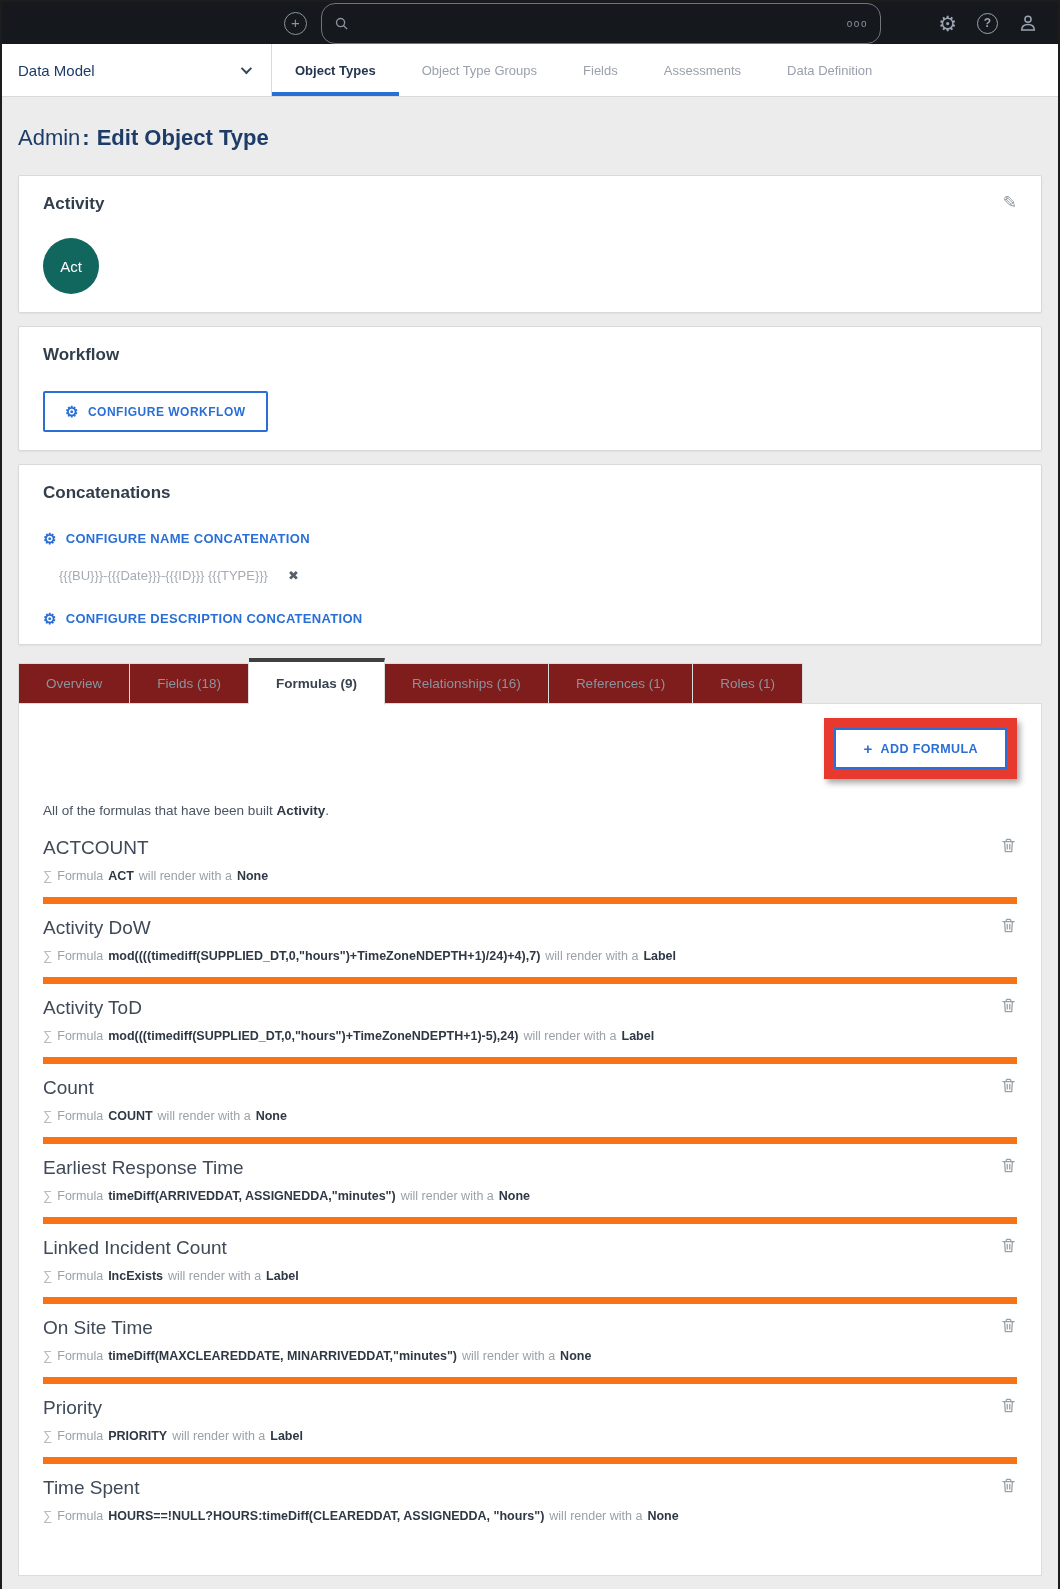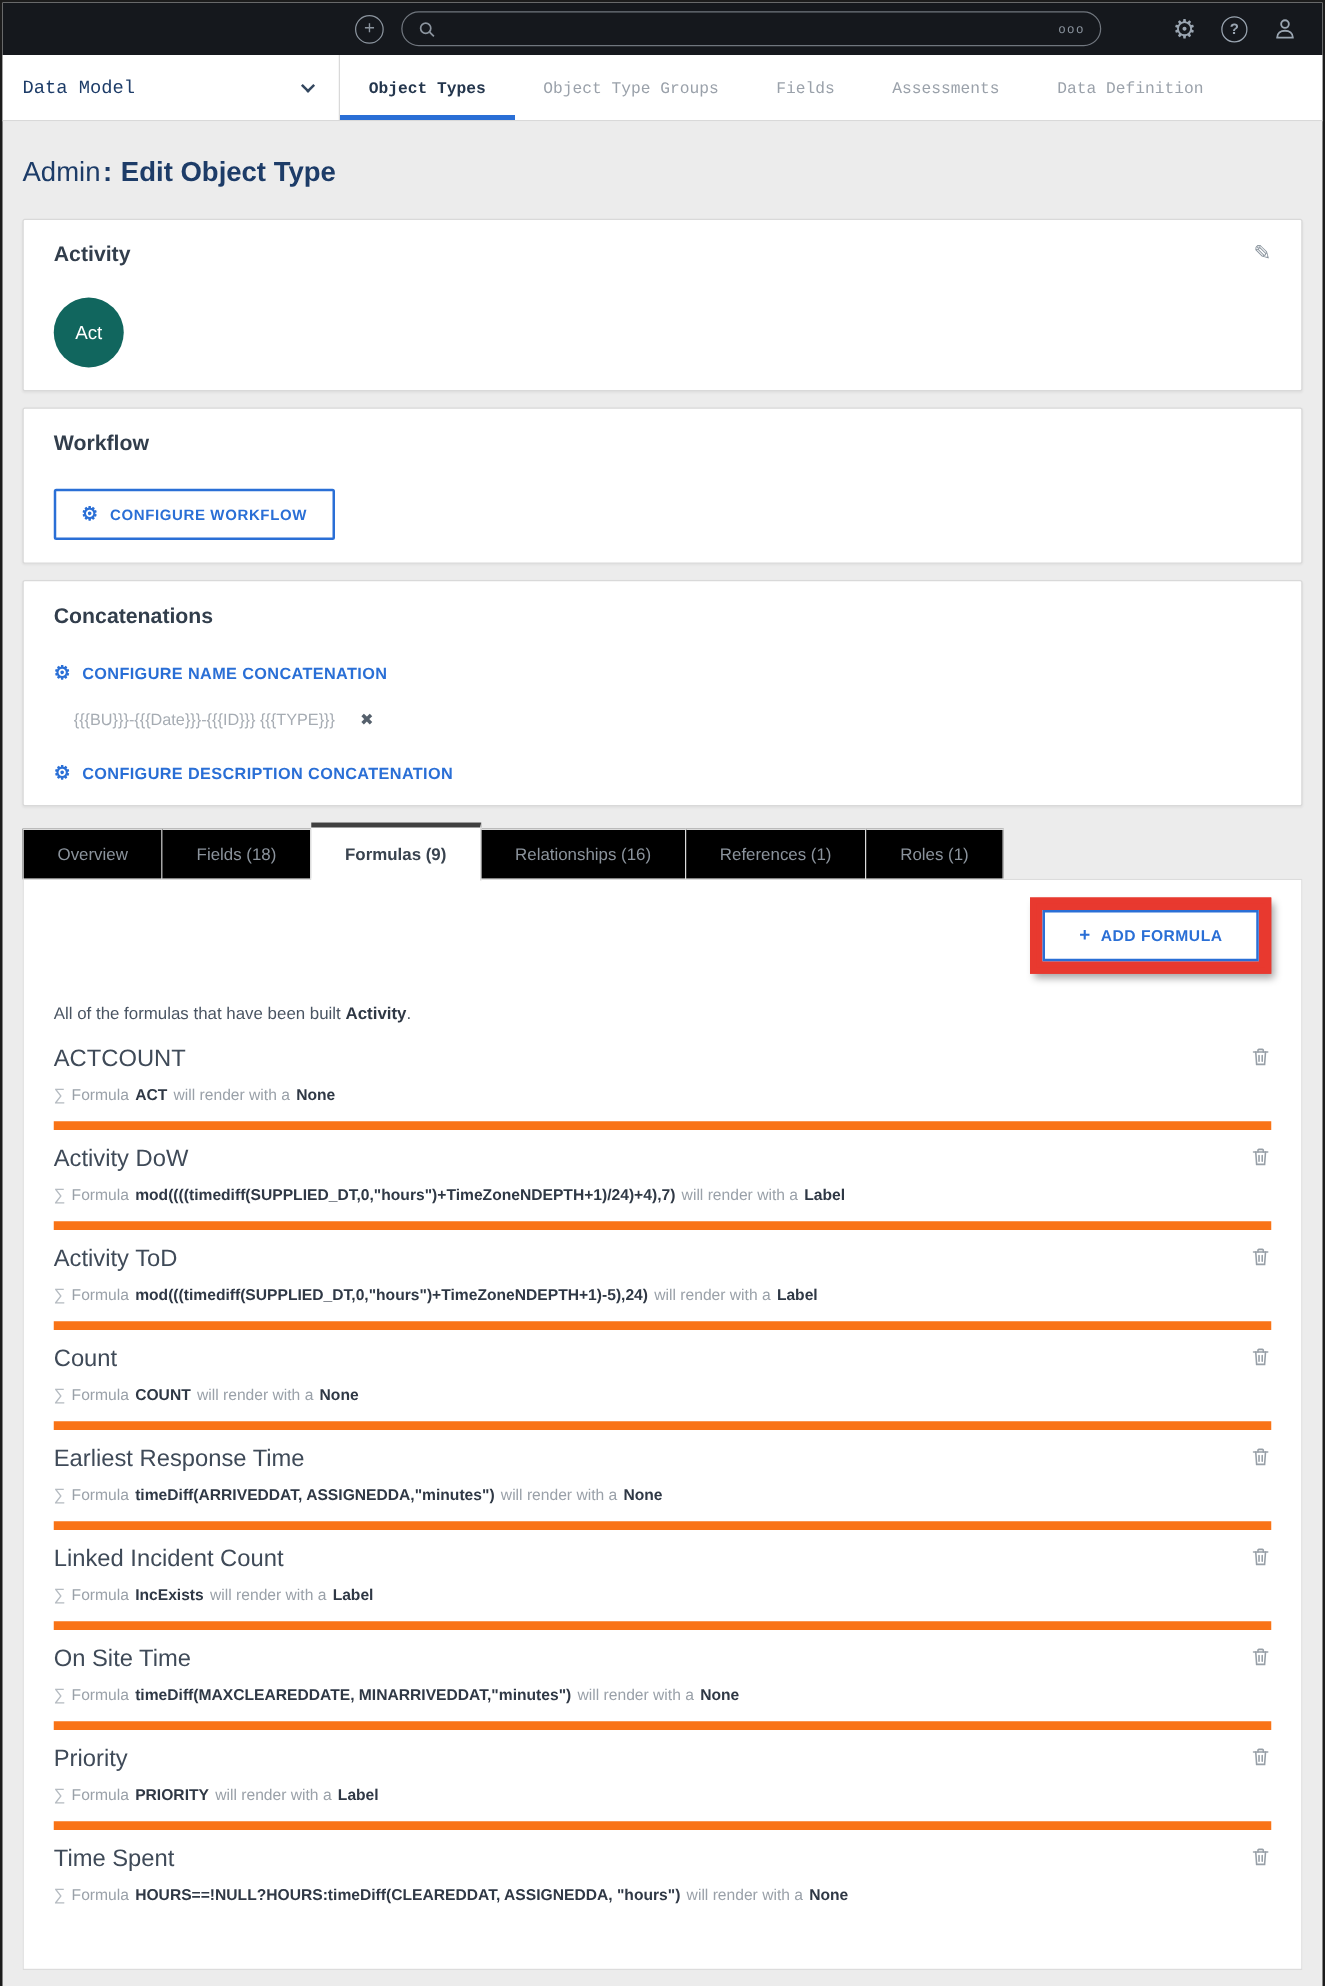--- a/index.html
+++ b/index.html
@@ -11,36 +11,36 @@
   }
   
   .topbar{ height:42px; background:#15181d; display:flex; align-items:center; padding:0 20px; }
   .topbar-spacer{ width:262px; flex:0 0 auto; }
   .icon-circle{
     width:23px; height:23px; border:1.5px solid #8b949e; border-radius:50%;
     color:#8b949e; font-size:15px; line-height:20px; text-align:center; flex:0 0 auto;
     display:inline-flex; align-items:center; justify-content:center; cursor:pointer;
   }
   .searchbar{
-    margin-left:14px; width:560px; height:28px; border:1px solid #70767e; border-radius:14px;
+    margin-left:14px; width:560px; height:41px; border:1px solid #70767e; border-radius:14px;
     display:flex; align-items:center; padding:0 12px; gap:8px;
   }
   .searchbar input{
     flex:1; background:transparent; border:none; outline:none; color:#cfd4da; font-size:13px;
     font-family:"Liberation Sans", sans-serif;
   }
   .search-ooo{ color:#8b949e; font-size:10px; letter-spacing:1.5px; cursor:pointer; }
   .topbar-right{ margin-left:auto; display:flex; align-items:center; gap:20px; }
   .gear-glyph{ color:#9aa5b1; font-size:21px; line-height:1; cursor:pointer; }
   .help-circle{
     width:21px; height:21px; border:1.5px solid #9aa5b1; border-radius:50%; color:#9aa5b1;
     font-size:12px; font-weight:bold; display:inline-flex; align-items:center; justify-content:center; cursor:pointer;
   }
   
-  .navbar{ height:53px; background:#ffffff; border-bottom:1px solid #d9d9d9; display:flex; align-items:stretch;font-family:Liberation Mono, monospace; }
+  .navbar{ height:53px; background:#ffffff; border-bottom:1px solid #d9d9d9; display:flex; align-items:stretch; }
   .app-select{
     width:270px; display:flex; align-items:center; justify-content:space-between;
     padding:0 22px 0 16px; color:#1d3c68; font-size:15px; cursor:pointer; border-right:1px solid #d9d9d9;
   }
   .chevron-down{
     width:8px; height:8px; border-right:2px solid #33475f; border-bottom:2px solid #33475f;
     transform:rotate(45deg) translateY(-2px);
   }
   .nav-items{ display:flex; align-items:stretch; }
   .nav-item{
@@ -72,21 +72,21 @@
     display:flex; align-items:center; gap:9px; color:#2a6fd6; font-size:13px; font-weight:bold;
     letter-spacing:.3px; margin-top:28px; cursor:pointer; text-decoration:none; width:max-content;
   }
   .concat-value-row{ margin:22px 0 4px 16px; display:flex; align-items:center; }
   .concat-value{ color:#a6acb3; font-size:13px; }
   .concat-x{ margin-left:20px; color:#55606c; font-size:13px; cursor:pointer; background:none; border:none; line-height:1; }
   .concat-card{ }
   
   .detail-tabs{ display:flex; align-items:flex-end; margin-top:4px; }
   .dtab{
-    height:41px; display:flex; align-items:center; padding:0 27px; background:#000000;
+    height:41px; display:flex; align-items:center; padding:0 27px; background:#7f1d1d;
     border:1px solid #dcdcdc; border-left:none; color:#8b939c; font-size:13.5px; cursor:pointer;
   }
   .dtab:first-child{ border-left:1px solid #dcdcdc; }
   .dtab.active{
     height:47px; background:#fff; color:#39434f; font-weight:bold;
     border-top:4px solid #404040; border-bottom:1px solid #fff; margin-bottom:-1px; z-index:2; position:relative;
   }
   .panel{
     background:#fff; border:1px solid #dcdcdc; margin-top:-1px; position:relative; z-index:1;
     padding:14px 24px 38px;

